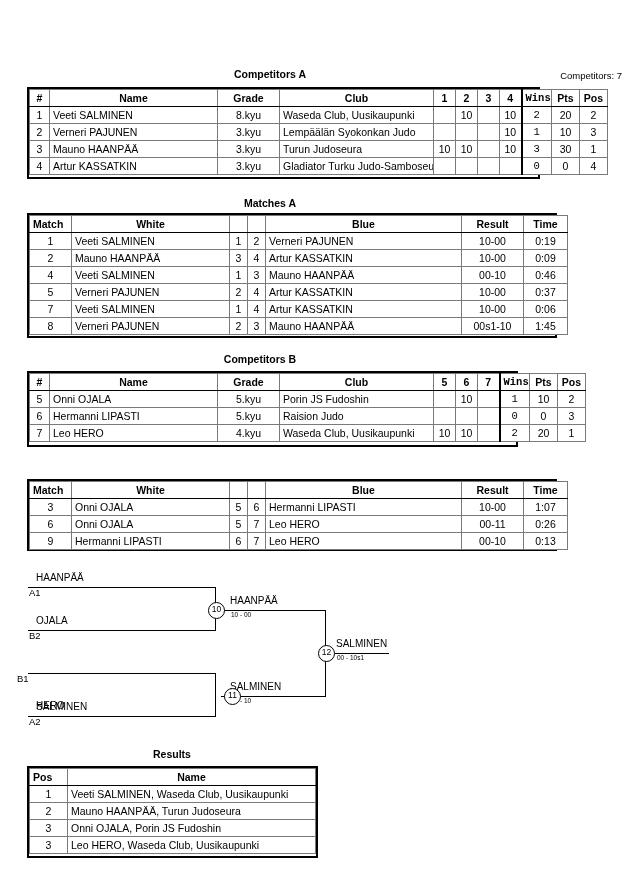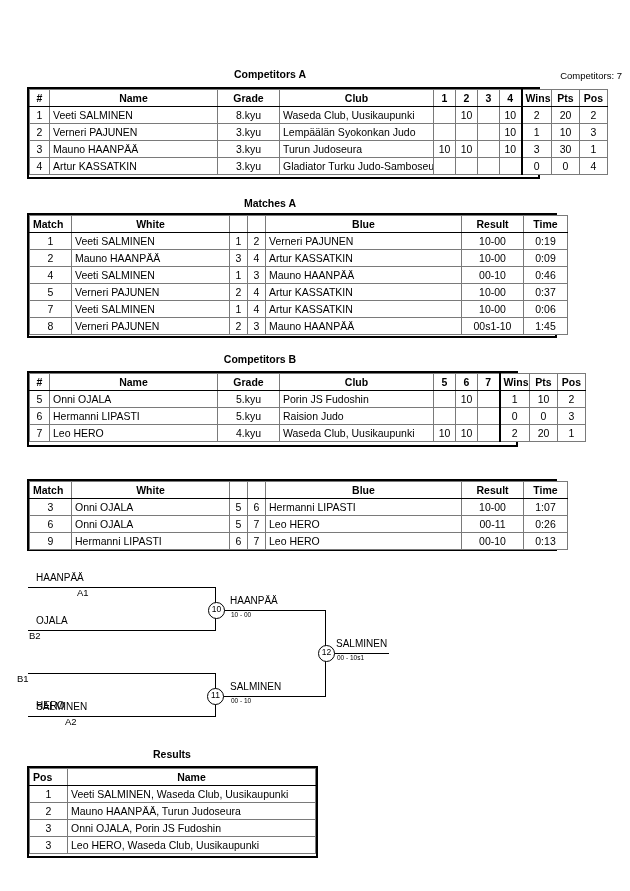--- a/index.html
+++ b/index.html
@@ -57,21 +57,21 @@
     border-bottom:1px solid #000;
   }
   .outerbox{
     position:absolute;
     border:2px solid #000;
     box-sizing:border-box;
     background:#fff;
   }
   .c{text-align:center;}
   .l{text-align:left;}
-  .thick-l{border-left:2px solid #000 !important;}
+  .thick-l{border-left:2px solid #000 !important;font-family:Liberation Mono, monospace;}
 
   
   .cw-num{width:20px;}
   .cw-name{width:168px;}
   .cw-grade{width:62px;}
   .cw-club{width:154px;margin-top:12px;}
   .cw-sc{width:22px;}
   .cw-wins{width:30px;}
   .cw-pts{width:28px;}
   .cw-pos{width:28px;}
@@ -636,47 +636,47 @@
             <span class="clip">0:13</span>
           </td>
         </tr>
       </tbody>
   </table>
 
   <div class="bracket">
 
     <div class="blabel" style="left:36px;top:12px;">HAANPÄÄ</div>
     <div class="bline bh" style="left:28px;top:27px;width:187px;"></div>
-    <div class="bseed" style="left:29px;top:28px;margin-left:48px;">A1</div>
+    <div class="bseed" style="left:29px;top:28px;">A1</div>
 
     <div class="blabel" style="left:36px;top:55px;">OJALA</div>
     <div class="bline bh" style="left:28px;top:70px;width:187px;"></div>
     <div class="bseed" style="left:29px;top:71px;">B2</div>
 
     <div class="bline bv" style="left:215px;top:27px;height:44px;"></div>
 
     <div class="blabel" style="left:36px;top:98px;margin-top:42px;">HERO</div>
     <div class="bline bh" style="left:28px;top:113px;width:187px;"></div>
     <div class="bseed" style="left:17px;top:114px;">B1</div>
 
     <div class="blabel" style="left:36px;top:141px;">SALMINEN</div>
     <div class="bline bh" style="left:28px;top:156px;width:187px;"></div>
-    <div class="bseed" style="left:29px;top:157px;margin-left:36px;">A2</div>
+    <div class="bseed" style="left:29px;top:157px;">A2</div>
 
     <div class="bline bv" style="left:215px;top:113px;height:44px;"></div>
 
     <div class="blabel" style="left:230px;top:35px;">HAANPÄÄ</div>
     <div class="bline bh" style="left:221px;top:50px;width:104px;"></div>
     <div class="bscore" style="left:231px;top:51px;">10 - 00</div>
     <div class="mcircle" style="left:208px;top:42px;">10</div>
 
     <div class="blabel" style="left:230px;top:121px;">SALMINEN</div>
     <div class="bline bh" style="left:221px;top:136px;width:104px;"></div>
     <div class="bscore" style="left:231px;top:137px;">00 - 10</div>
-    <div class="mcircle" style="left:207px;top:128px;">11</div>
+    <div class="mcircle" style="left:224px;top:128px;">11</div>
 
     <div class="bline bv" style="left:325px;top:50px;height:87px;"></div>
 
     <div class="blabel" style="left:336px;top:78px;">SALMINEN</div>
     <div class="bline bh" style="left:331px;top:93px;width:58px;"></div>
     <div class="bscore" style="left:337px;top:94px;">00 - 10s1</div>
     <div class="mcircle" style="left:318px;top:85px;">12</div>
   </div>
 
   <div class="caption" style="left:0;top:748px;width:320px;margin-left:12px;">Results</div>

